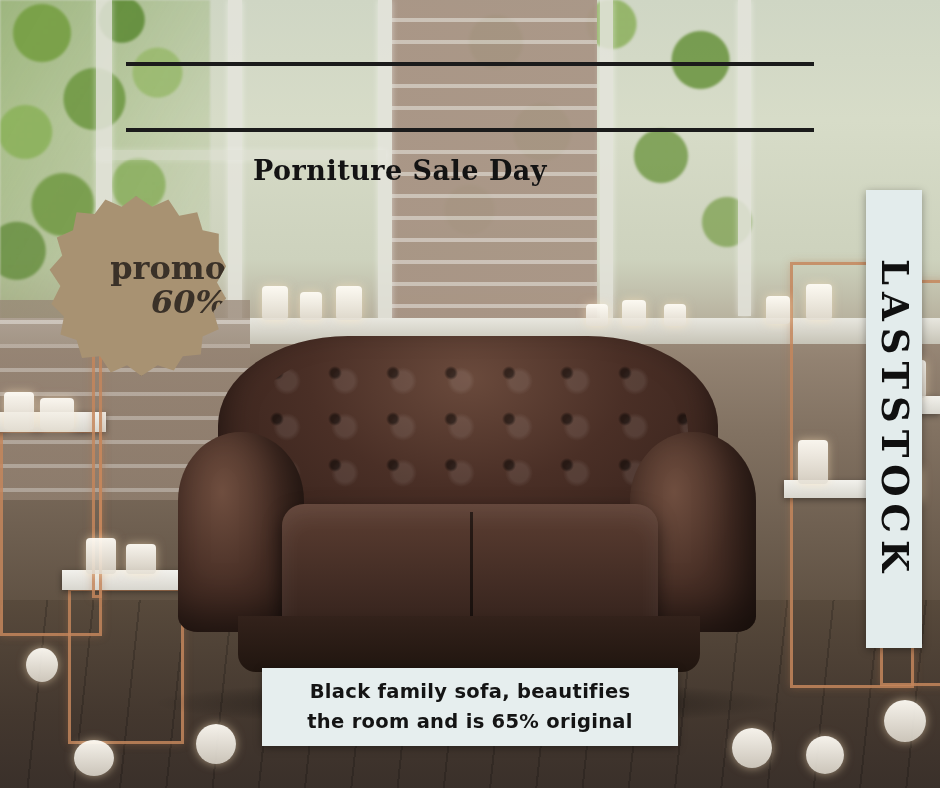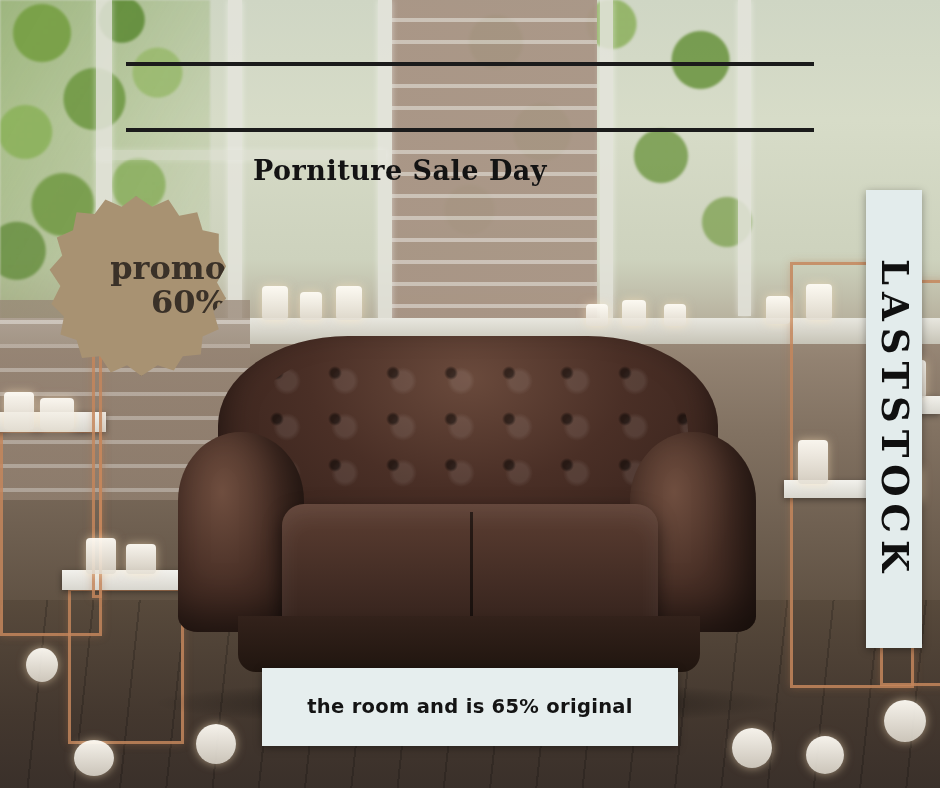--- a/index.html
+++ b/index.html
@@ -260,21 +260,21 @@
     clip-path: polygon(
       50% 0%, 59% 6%, 68% 2%, 74% 11%, 84% 9%, 87% 19%, 96% 21%, 96% 31%,
       100% 39%, 95% 48%, 100% 57%, 93% 64%, 96% 74%, 87% 78%, 86% 88%,
       76% 89%, 71% 97%, 62% 94%, 53% 100%, 45% 94%, 36% 98%, 30% 89%,
       20% 90%, 17% 80%, 8% 77%, 10% 67%, 3% 60%, 8% 50%, 2% 41%, 9% 33%,
       6% 23%, 15% 19%, 17% 9%, 27% 10%, 33% 2%, 42% 6%
     );
     box-shadow: 0 3px 10px rgba(0,0,0,.35);
   }
   .promo .p1 { font-size: 32px; }
-  .promo .p2 { font-size: 32px; }
+  .promo .p2 { font-size: 32px; font-style: italic; }
 
   
   .laststock {
     position: absolute;
     right: 18px; top: 190px;
     width: 56px; height: 458px;
     background: #e3ecec;
     box-shadow: 0 2px 8px rgba(0,0,0,.35);
     display: flex;
     align-items: center;
@@ -386,16 +386,17 @@
   <div class="promo">
     <div class="p1">promo</div>
     <div class="p2">60%</div>
   </div>
 
   <div class="laststock">
     <span>LASTSTOCK</span>
   </div>
 
   <div class="caption">
+    <div>Black family sofa, beautifies</div>
     <div>the room and is 65% original</div>
   </div>
 
 </div>
 
 </body></html>

